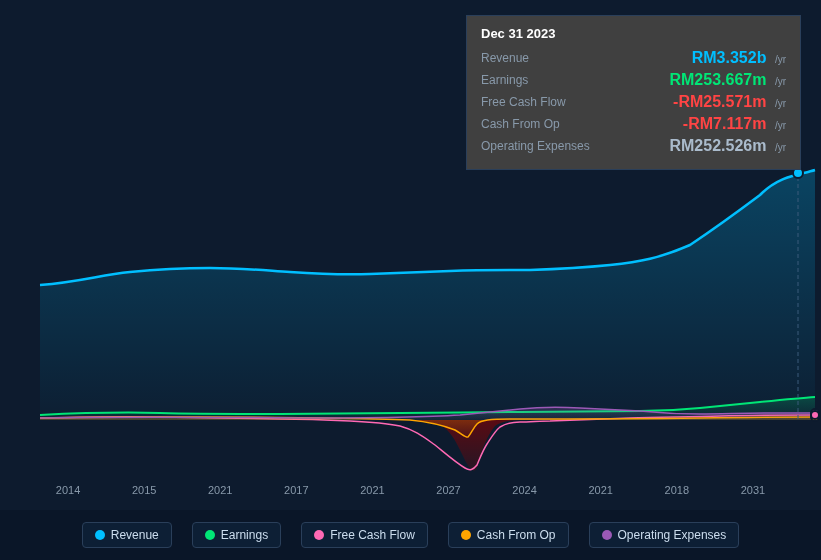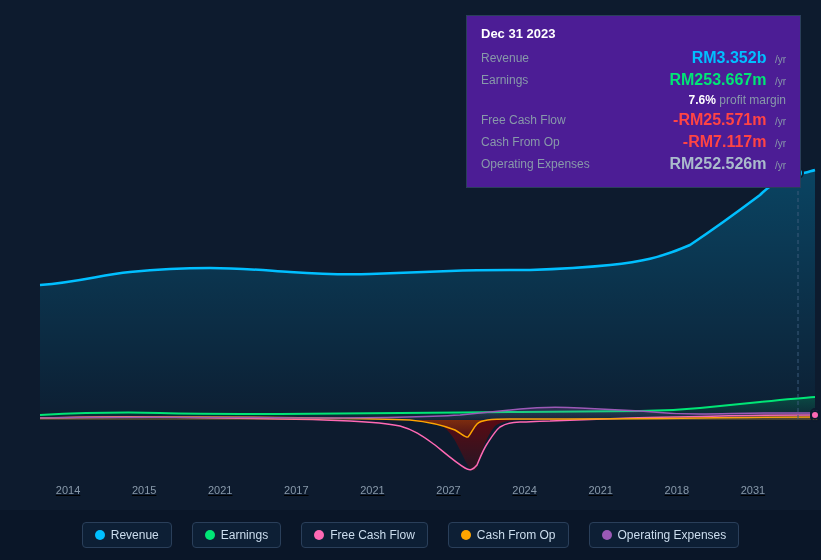--- a/index.html
+++ b/index.html
@@ -37,21 +37,21 @@
     .y-label-neg {
       top: 455px;
       left: 8px;
     }
 
     
     .tooltip {
       position: absolute;
       top: 15px;
       left: 466px;
-      background: #4c1d95;
+      background: #404040;
       border: 1px solid #2a3f5a;
       padding: 10px 14px;
       width: 335px;
       z-index: 10;
     }
 
     .tooltip-title {
       color: #ffffff;
       font-size: 13px;
       font-weight: bold;
@@ -252,26 +252,20 @@
         <span class="tooltip-sub">/yr</span>
       </span>
     </div>
     <div class="tooltip-row">
       <span class="tooltip-label">Earnings</span>
       <span>
         <span class="tooltip-value green">RM253.667m</span>
         <span class="tooltip-sub">/yr</span>
       </span>
     </div>
-    <div class="profit-margin-row">
-      <span class="profit-margin-text">
-        <span class="profit-margin-pct">7.6%</span>
-        <span class="profit-margin-label"> profit margin</span>
-      </span>
-    </div>
     <div class="tooltip-row">
       <span class="tooltip-label">Free Cash Flow</span>
       <span>
         <span class="tooltip-value red">-RM25.571m</span>
         <span class="tooltip-sub">/yr</span>
       </span>
     </div>
     <div class="tooltip-row">
       <span class="tooltip-label">Cash From Op</span>
       <span>
@@ -281,21 +275,21 @@
     </div>
     <div class="tooltip-row">
       <span class="tooltip-label">Operating Expenses</span>
       <span>
         <span class="tooltip-value gray">RM252.526m</span>
         <span class="tooltip-sub">/yr</span>
       </span>
     </div>
   </div>
 
-  <div style="position:absolute; bottom:14px; left:0; width:821px; display:flex; justify-content:space-around; padding: 0 30px; text-decoration: underline;">
+  <div style="position:absolute; bottom:14px; left:0; width:821px; display:flex; justify-content:space-around; padding: 0 30px;">
     <span class="x-label">2014</span>
     <span class="x-label">2015</span>
     <span class="x-label">2021</span>
     <span class="x-label">2017</span>
     <span class="x-label">2021</span>
     <span class="x-label">2027</span>
     <span class="x-label">2024</span>
     <span class="x-label">2021</span>
     <span class="x-label">2018</span>
     <span class="x-label">2031</span>

